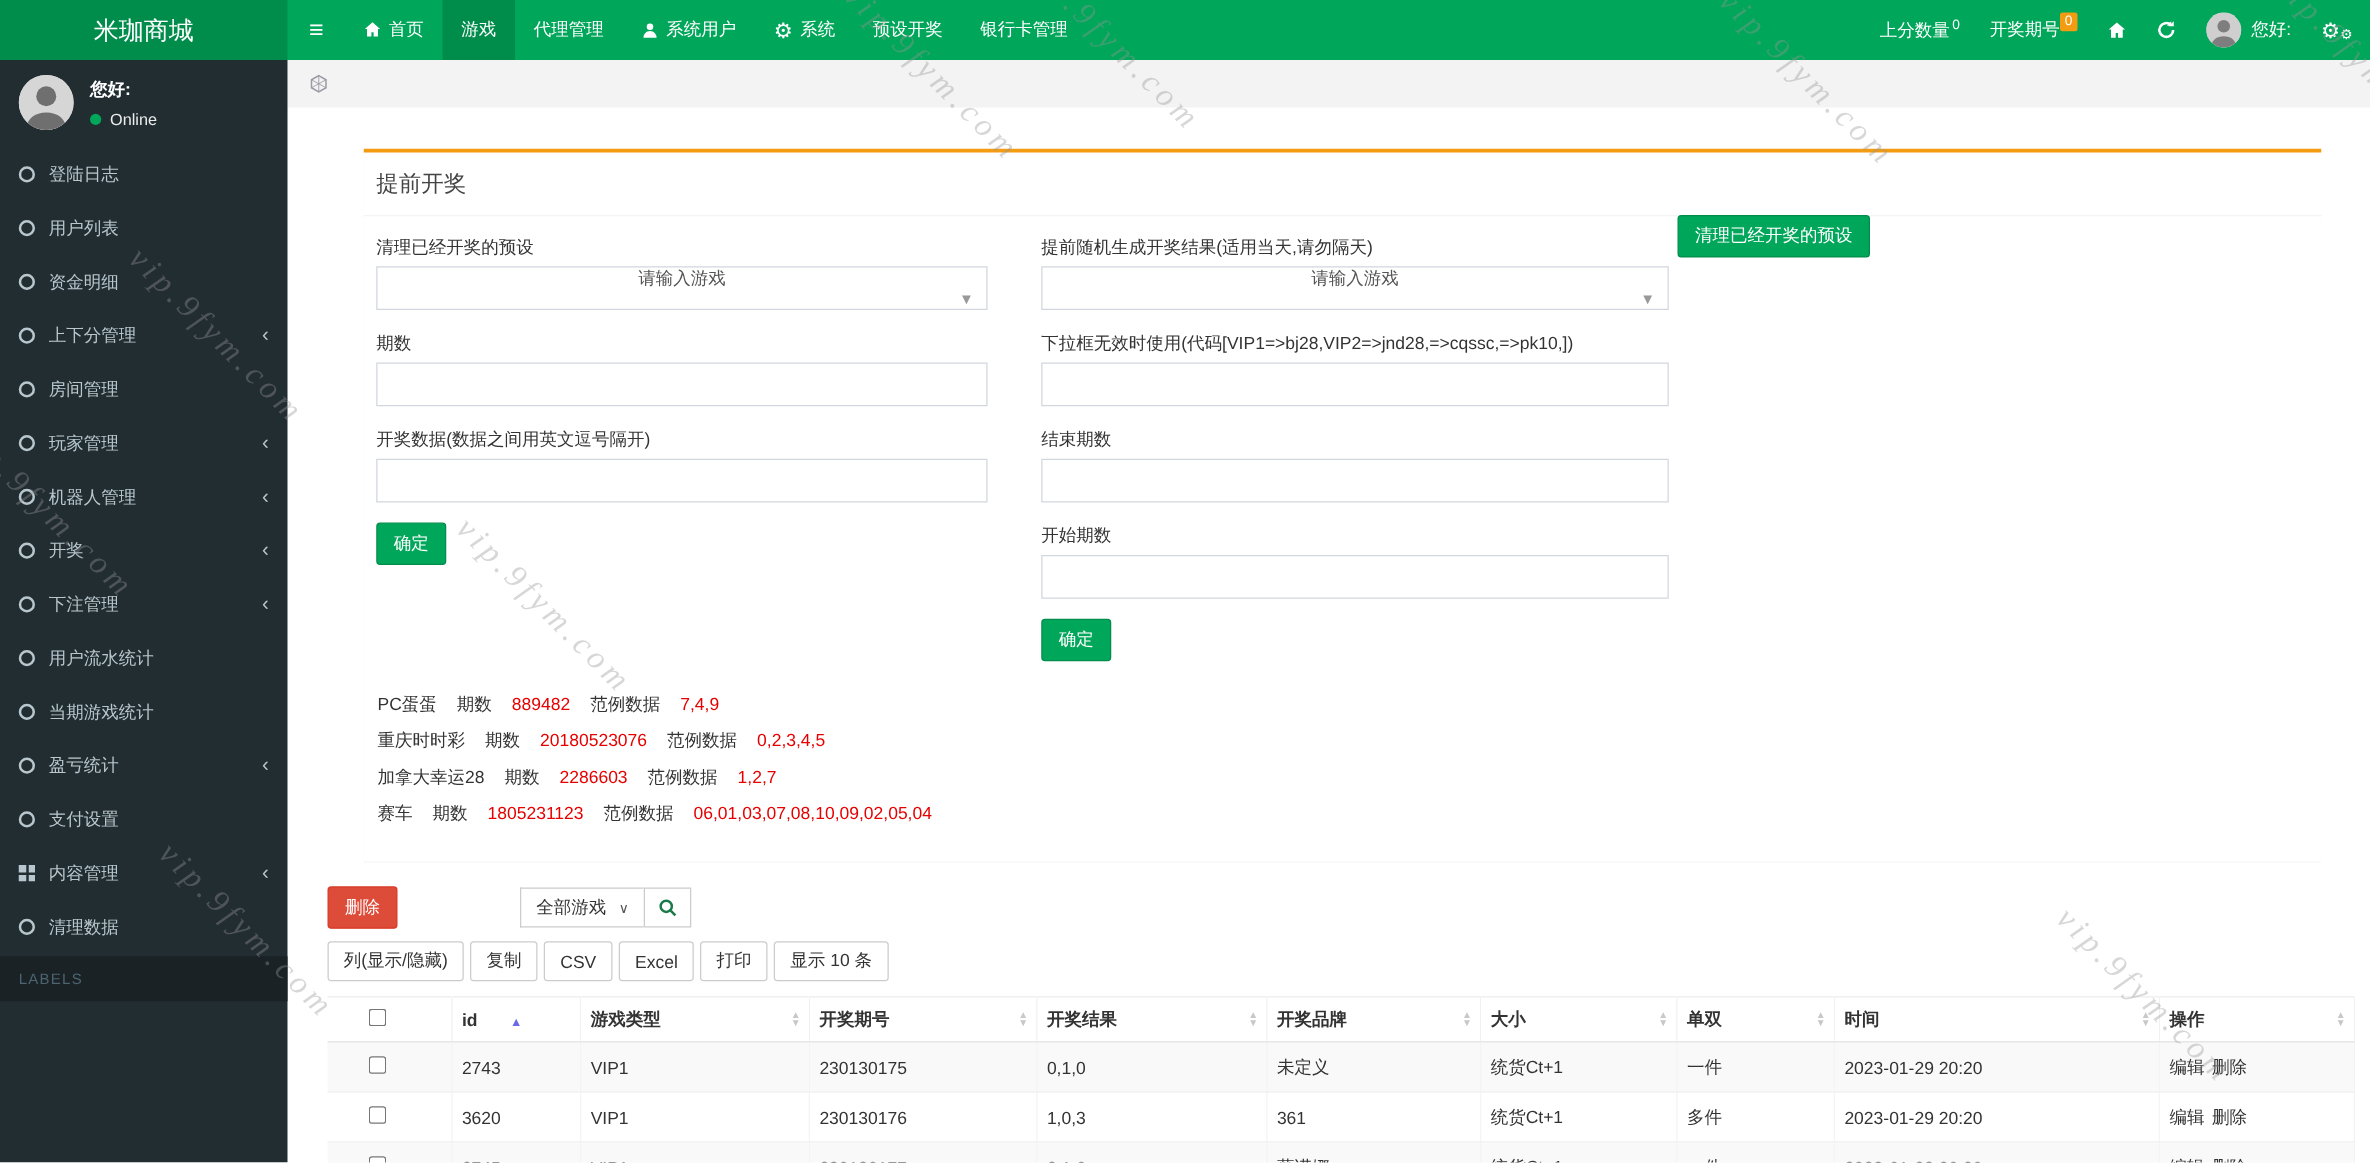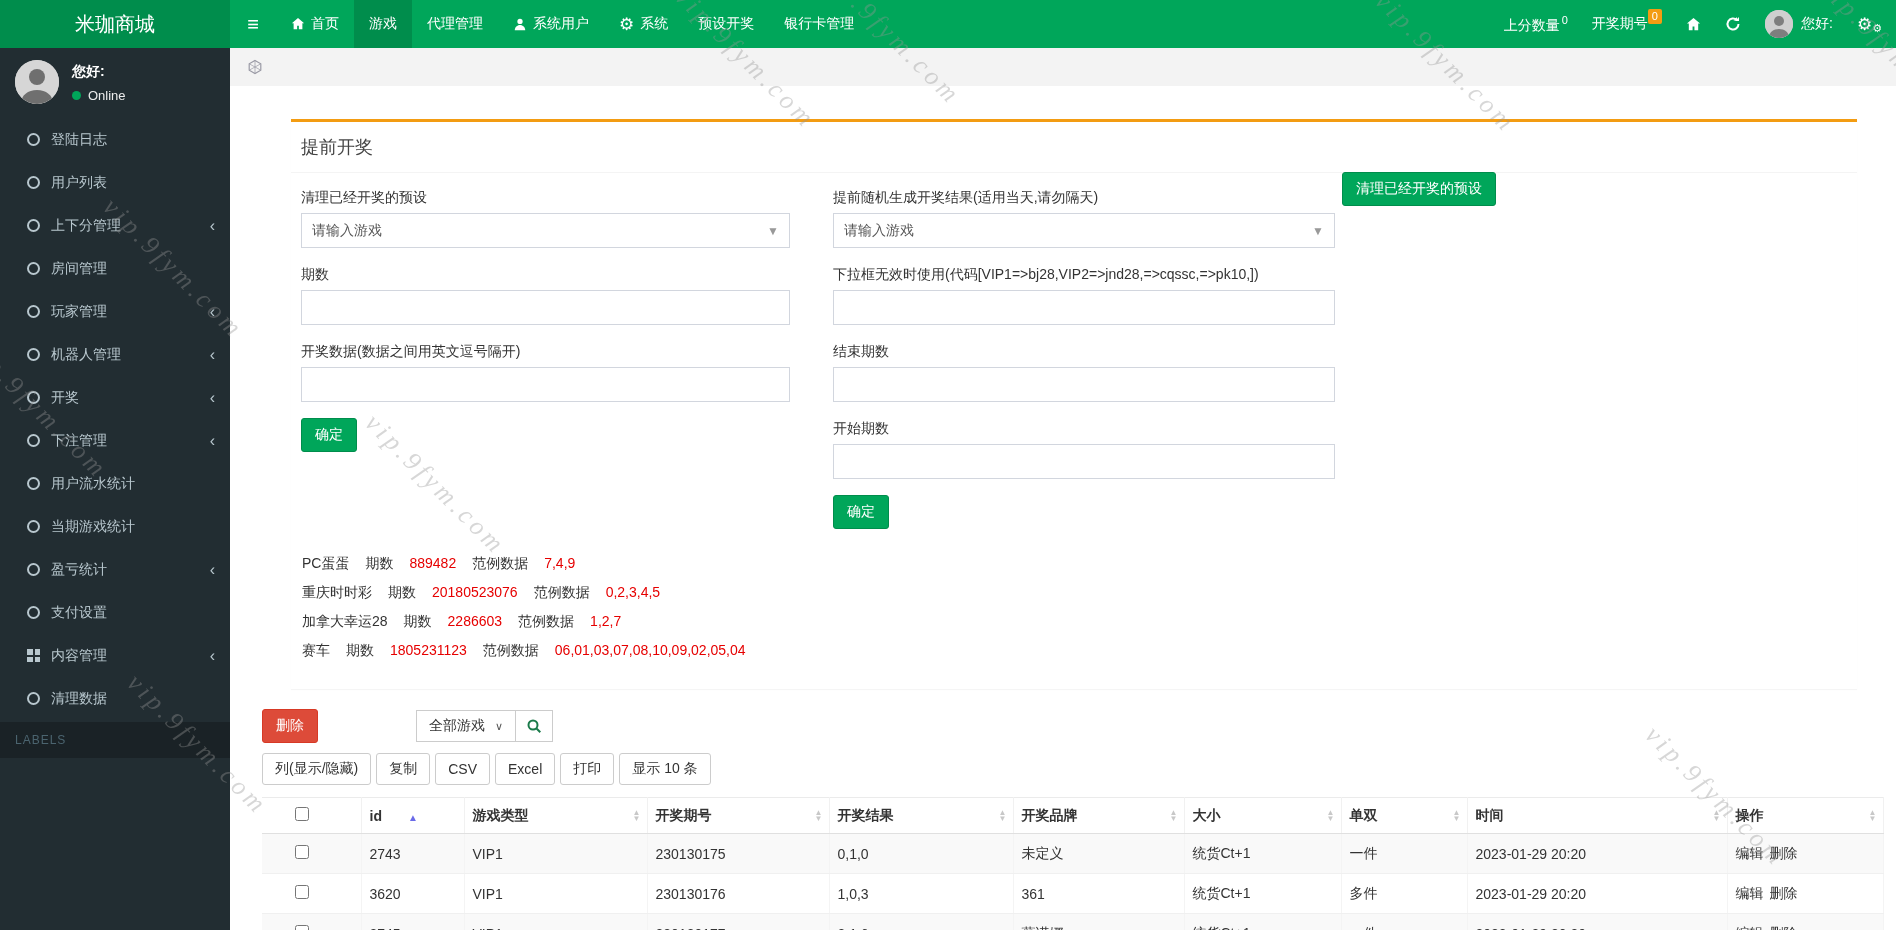--- a/index.html
+++ b/index.html
@@ -24,21 +24,21 @@
   .gear-glyph { font-size:17px; line-height:1; }
 
   
   .sidebar { position:absolute; top:48px; left:0; bottom:0; width:230px; background:#222d32; z-index:15; }
   .user-panel { display:flex; gap:13px; padding:12px 15px 10px; }
   .avatar-lg { width:44px; height:44px; border-radius:50%; overflow:hidden; background:#d6d6d6; flex:none; }
   .user-meta { padding-top:3px; }
   .user-greeting { color:#fff; font-weight:bold; margin-bottom:7px; }
   .user-status { color:#ececec; font-size:13px; display:flex; align-items:center; gap:7px; }
   .dot-online { width:9px; height:9px; background:#00a65a; border-radius:50%; display:inline-block; }
-  .smenu { list-style:none; margin-top:4px;padding-left:12px; }
+  .smenu { list-style:none; margin-top:4px; }
   .smenu-item { height:43px; display:flex; align-items:center; gap:11px; padding:0 15px; color:#b8c7ce; cursor:pointer; }
   .o-icon { width:13px; height:13px; border:2px solid #b8c7ce; border-radius:50%; flex:none; }
   .grid-icon { width:13px; height:13px; flex:none; position:relative; }
   .grid-icon::before { content:""; position:absolute; inset:0;
       background:
         linear-gradient(#b8c7ce,#b8c7ce) 0 0/6px 6px no-repeat,
         linear-gradient(#b8c7ce,#b8c7ce) 100% 0/5px 6px no-repeat,
         linear-gradient(#b8c7ce,#b8c7ce) 0 100%/6px 5px no-repeat,
         linear-gradient(#b8c7ce,#b8c7ce) 100% 100%/5px 5px no-repeat; }
   .chev { margin-left:auto; color:#b8c7ce; font-size:16px; line-height:1; }
@@ -53,21 +53,21 @@
            box-shadow:0 1px 1px rgba(0,0,0,0.04); }
   .panel-title { font-size:18px; color:#444; padding:13px 10px; border-bottom:1px solid #f4f4f4; }
   .panel-body { padding:10px 10px 18px; }
   .form-grid { display:flex; }
   .fcol-left { width:489px; margin-right:43px; flex:none; }
   .fcol-right { width:502px; flex:none; }
   .fgroup { margin-top:18px; }
   .fgroup:first-child { margin-top:6px; }
   .flabel { display:block; color:#333; margin-bottom:6px; }
   .fselect { height:35px; border:1px solid #d2d6de; background:#fff; display:flex; align-items:center;
-             padding:0 10px; color:#555; cursor:pointer; }
+             padding:0 10px; color:#555; cursor:pointer;flex-direction:column; }
   .fselect .caret { margin-left:auto; color:#999; font-size:12px; }
   .finput { width:100%; height:35px; border:1px solid #d2d6de; background:#fff; padding:0 10px; font-size:14px; color:#333; }
   .btn { display:inline-block; border:1px solid transparent; border-radius:3px; padding:7px 13px; font-size:14px; cursor:pointer; }
   .btn-green { background:#00a65a; border-color:#008d4c; color:#fff; }
   .btn-red { background:#dd4b39; border-color:#d73925; color:#fff; }
   .btn-default { background:#fff; border-color:#ccc; color:#333; border-radius:3px; }
   .submit-row { margin-top:16px; }
   .clear-btn { position:absolute; top:50px; left:1051px; }
 
   .samples { margin-top:26px; padding-left:1px; }
@@ -190,20 +190,24 @@
     </span>
   </div>
   <ul class="smenu">
     <li class="smenu-item">
         <span class="o-icon"></span>
         <span>登陆日志</span>
       </li>
     <li class="smenu-item">
         <span class="o-icon"></span>
         <span>用户列表</span>
+      </li>
+    <li class="smenu-item">
+        <span class="o-icon"></span>
+        <span>资金明细</span>
       </li>
     <li class="smenu-item">
         <span class="o-icon"></span>
         <span>上下分管理</span>
         <span class="chev">‹</span>
       </li>
     <li class="smenu-item">
         <span class="o-icon"></span>
         <span>房间管理</span>
       </li>

